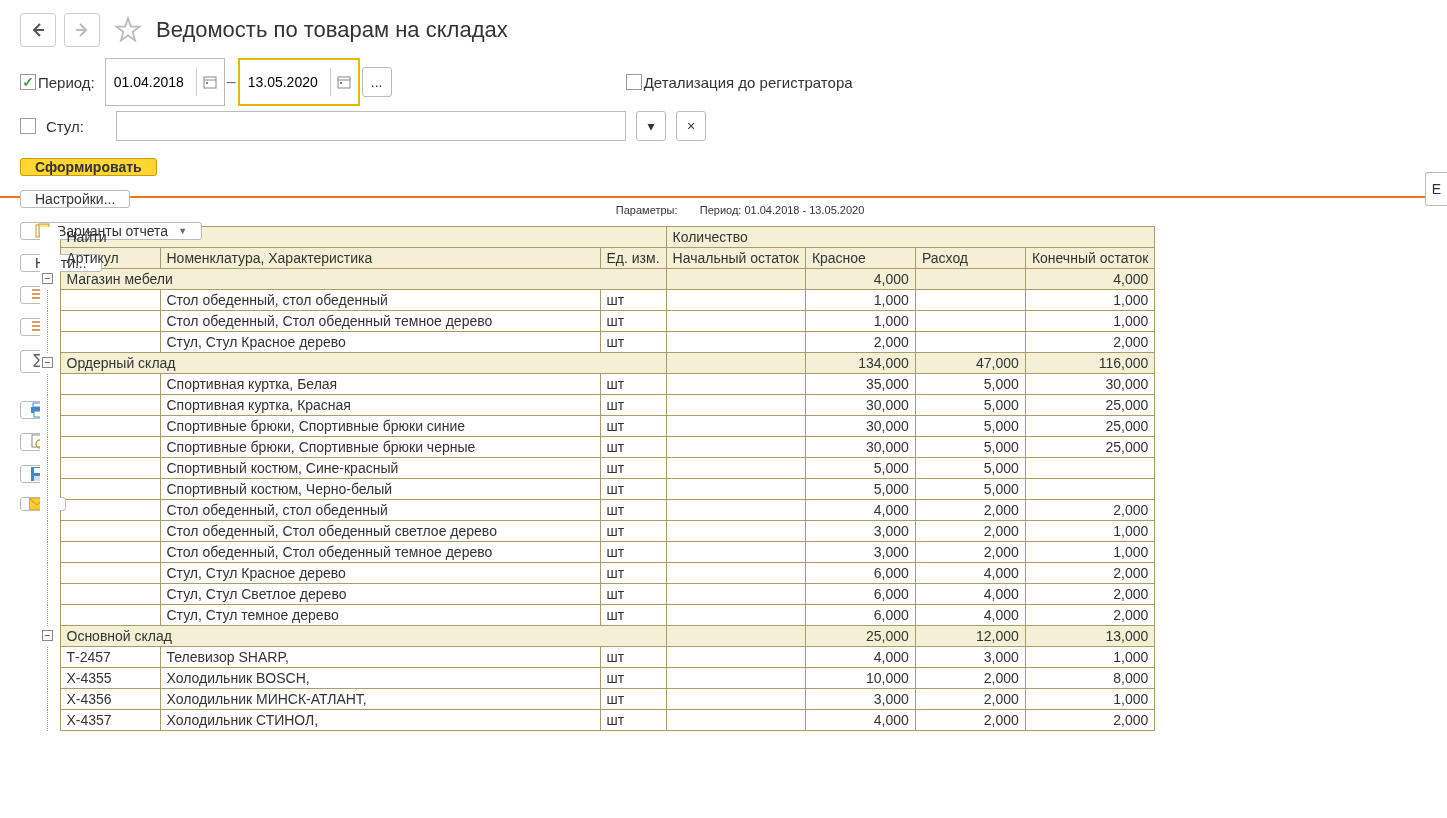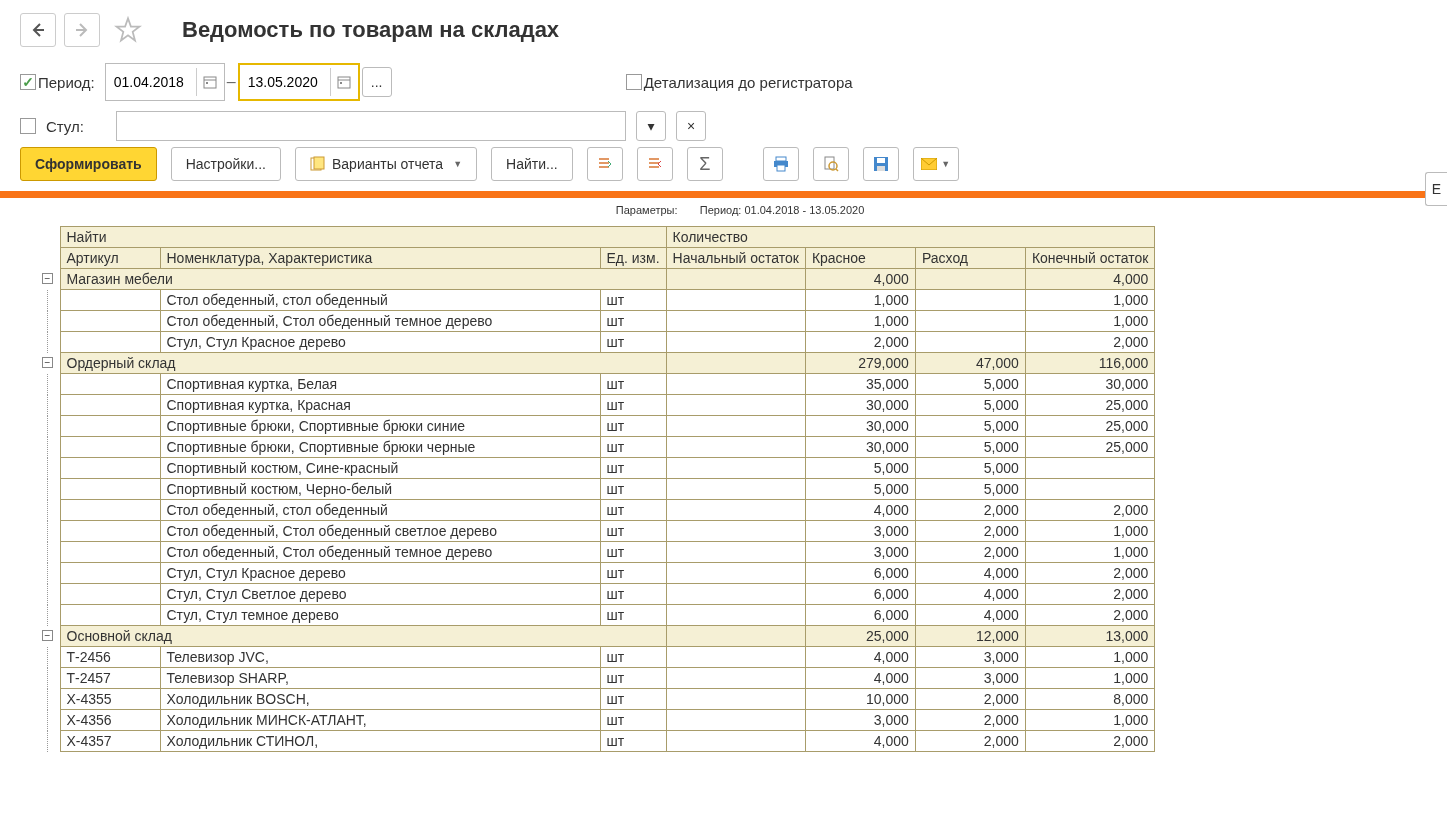--- a/index.html
+++ b/index.html
@@ -2,34 +2,34 @@
 <html><head>
 <meta charset="utf-8">
 <style>
 * { box-sizing: border-box; margin: 0; padding: 0; font-family: Arial, sans-serif; }
 body { background: #fff; font-size: 13px; color: #333; }
 .container { width: 1447px; height: 818px; position: relative; overflow: hidden;}
 .header { display: flex; align-items: center; padding: 10px 20px; gap: 8px; height: 60px;}
 .nav-btn { width: 36px; height: 34px; border: 1px solid #ccc; background: #fff; display: flex; align-items: center; justify-content: center; cursor: pointer; border-radius: 3px;}
 .nav-btn svg { width:16px; height:16px; }
 .star-icon { width: 28px; height: 28px; margin:0 6px; }
-.title { font-size: 22px; color: #333; font-weight: bold; margin-left: 26px;}
+.title { font-size: 22px; color: #333; font-weight: normal;}
 .filter-row { display:flex; align-items:center; padding: 6px 20px; gap:2px; height:44px;}
 .checkbox { width:16px; height:16px; border:1px solid #999; display:inline-flex; align-items:center; justify-content:center; cursor:pointer; background:#fff;}
 .checkbox.checked::after { content:"✓"; color:#4a9d4a; font-weight:bold; font-size:14px;}
 .label { font-size:15px; color:#333;}
-.date-input { display:flex; align-items:center; border:1px solid #bbb; height:38px;justify-content:flex-end;}
+.date-input { display:flex; align-items:center; border:1px solid #bbb; height:48px;justify-content:flex-end;}
 .date-input.hl { border:2px solid #e6b800;}
 .date-input input { border:none; padding:4px 8px; width:90px; font-size:14px; outline:none;}
 .date-input .cal-btn { width:28px; height:28px; border-left:1px solid #ccc; display:flex; align-items:center; justify-content:center; cursor:pointer; background:#fff;}
 .dash { font-size:16px; color:#666;}
 .small-btn { width:30px; height:30px; border:1px solid #bbb; background:#fff; display:flex; align-items:center; justify-content:center; cursor:pointer; font-size:14px; border-radius:3px;}
 .warehouse-row { display:flex; align-items:center; padding:6px 20px; gap:10px; height:44px;}
 .ware-select { width:510px; height:30px; border:1px solid #bbb; background:#fff;}
-.toolbar { display:flex; align-items:flex-end; padding:10px 20px; gap:14px; height:50px; border-bottom:7px solid #f97316;}
+.toolbar { display:flex; align-items:flex-start; padding:10px 20px; gap:14px; height:50px; border-bottom:2px solid #f97316;flex-direction:column;}
 .btn { height:34px; padding:0 14px; border:1px solid #bbb; background:#fff; font-size:14px; display:flex; align-items:center; gap:6px; cursor:pointer; border-radius:3px;}
 .btn.primary { background:#ffd633; border-color:#cc9900; font-weight:bold;}
 .icon-btn { width:36px; height:34px; border:1px solid #bbb; background:#fff; display:flex; align-items:center; justify-content:center; cursor:pointer; border-radius:3px;}
 .dropdown-arrow { font-size:9px; color:#666; margin-left:4px;}
 .report-area { padding:0 10px 10px 20px;}
 .params { font-size:11px; padding:6px 2px 10px 6px;text-align:center;}
 .params-label { display:inline-block; width:100px;}
 table.report { border-collapse:collapse; margin-left:20px;}
 table.report th, table.report td { border:1px solid #a89c6a; padding:2px 6px; font-size:14px; text-align:left; white-space:nowrap;}
 table.report th { background:#f5f0d5; font-weight:normal; color:#333;}
@@ -239,21 +239,21 @@
       <td class="num">2,000</td>
       <td class="num"></td>
       <td class="num">2,000</td>
           </tr>
           <tr class="group">
             <td class="tree-col">
               <div class="tree-toggle">−</div>
             </td>
     <td colspan="3">Ордерный склад</td>
     <td class="num"></td>
-    <td class="num">279,000</td>
+    <td class="num">134,000</td>
     <td class="num">47,000</td>
     <td class="num">116,000</td>
           </tr>
           <tr>
             <td class="tree-col">
               <div class="tree-line"></div>
             </td>
       <td></td>
       <td>Спортивная куртка, Белая</td>
       <td>шт</td>
@@ -401,32 +401,20 @@
     <td colspan="3">Основной склад</td>
     <td class="num"></td>
     <td class="num">25,000</td>
     <td class="num">12,000</td>
     <td class="num">13,000</td>
           </tr>
           <tr>
             <td class="tree-col">
               <div class="tree-line"></div>
             </td>
-      <td>Т-2456</td>
-      <td>Телевизор JVC,</td>
-      <td>шт</td>
-      <td class="num"></td>
-      <td class="num">4,000</td>
-      <td class="num">3,000</td>
-      <td class="num">1,000</td>
-          </tr>
-          <tr>
-            <td class="tree-col">
-              <div class="tree-line"></div>
-            </td>
       <td>Т-2457</td>
       <td>Телевизор SHARP,</td>
       <td>шт</td>
       <td class="num"></td>
       <td class="num">4,000</td>
       <td class="num">3,000</td>
       <td class="num">1,000</td>
           </tr>
           <tr>
             <td class="tree-col">

